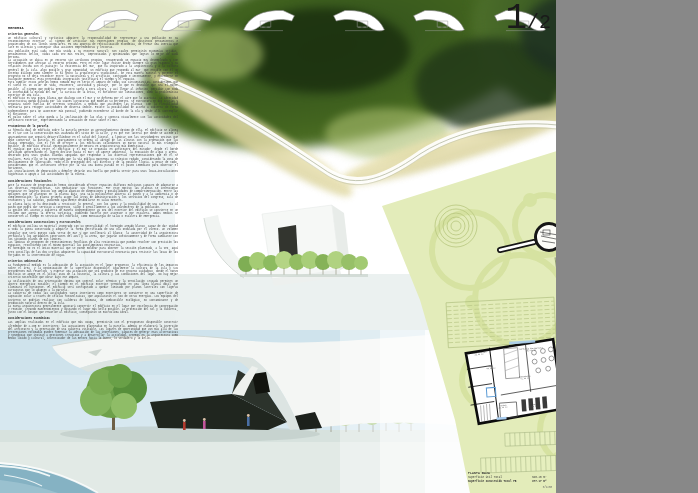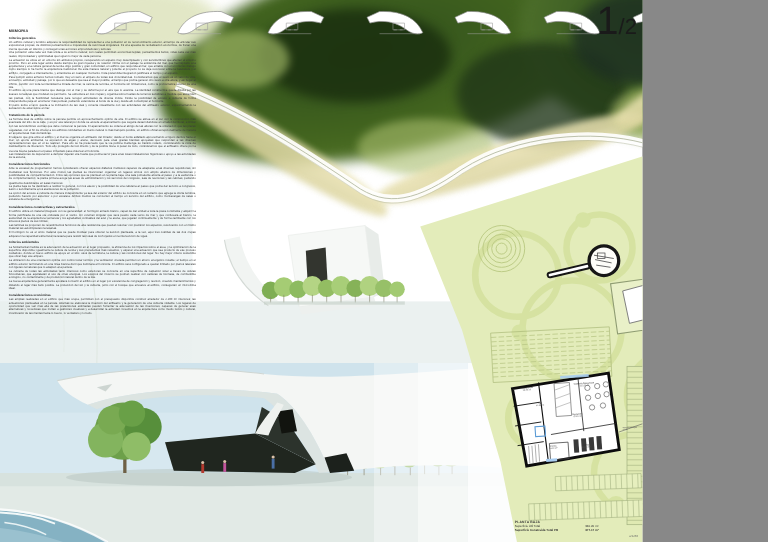--- a/index.html
+++ b/index.html
@@ -1,17 +1,17 @@
 <!DOCTYPE html>
 <html><head>
 <meta charset="utf-8">
 <style>
   html,body{margin:0;padding:0;background:#888;}
   .board{position:relative;width:556px;height:493px;background:#fff;overflow:hidden;
-         font-family:Liberation Sans, sans-serif;padding-left:28px;}
+         font-family:Liberation Mono, monospace;}
   
   .aerial{position:absolute;inset:0;z-index:1;}
   .blob{position:absolute;border-radius:50%;}
   .b1{left:140px;top:-35px;width:420px;height:175px;transform:rotate(-12deg);
       background:radial-gradient(ellipse at 45% 45%,#2e4d1c 0%,#44661f 55%,#6d8c3a 100%);filter:blur(6px);}
   .b2{left:470px;top:-45px;width:215px;height:165px;transform:rotate(18deg);
       background:radial-gradient(ellipse at 50% 40%,#31501f,#577a2e);filter:blur(6px);}
   .b3{left:235px;top:8px;width:175px;height:85px;background:#1b300f;opacity:.85;filter:blur(5px);}
   .b4{left:415px;top:38px;width:155px;height:95px;background:#203618;opacity:.8;filter:blur(5px);}
   .b5{left:520px;top:-8px;width:125px;height:85px;background:#1d2f22;opacity:.8;filter:blur(5px);}

